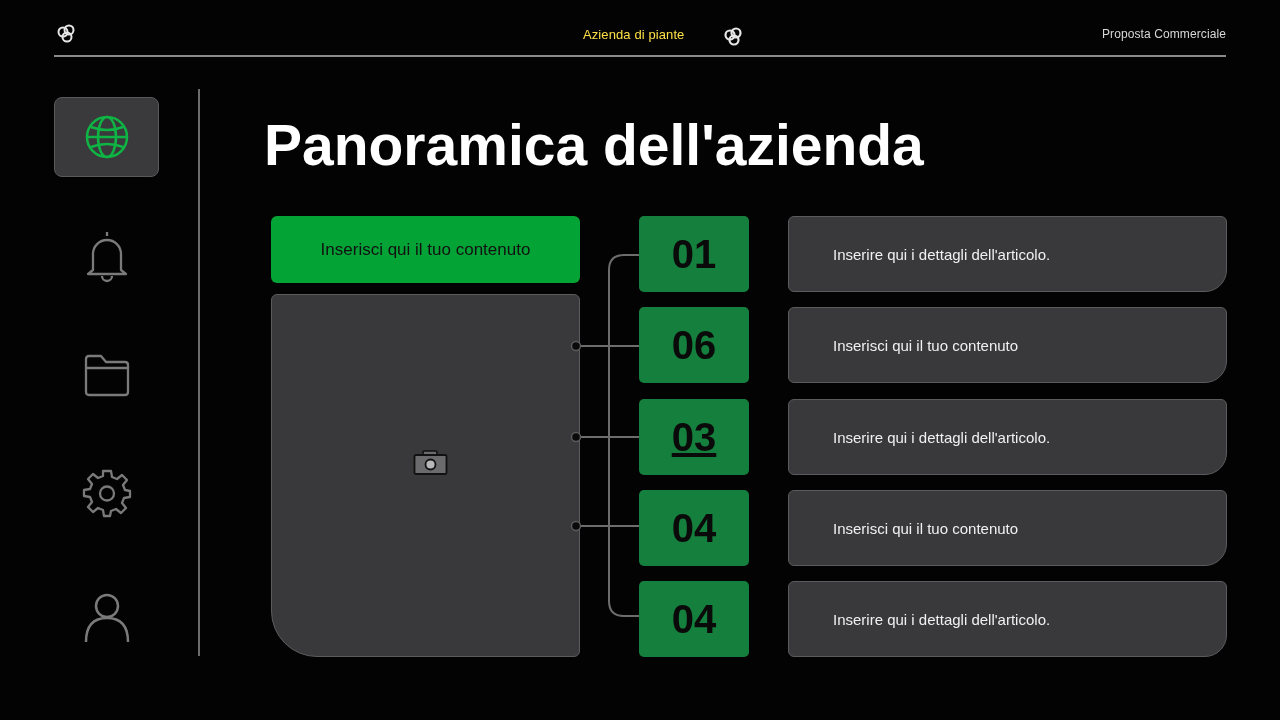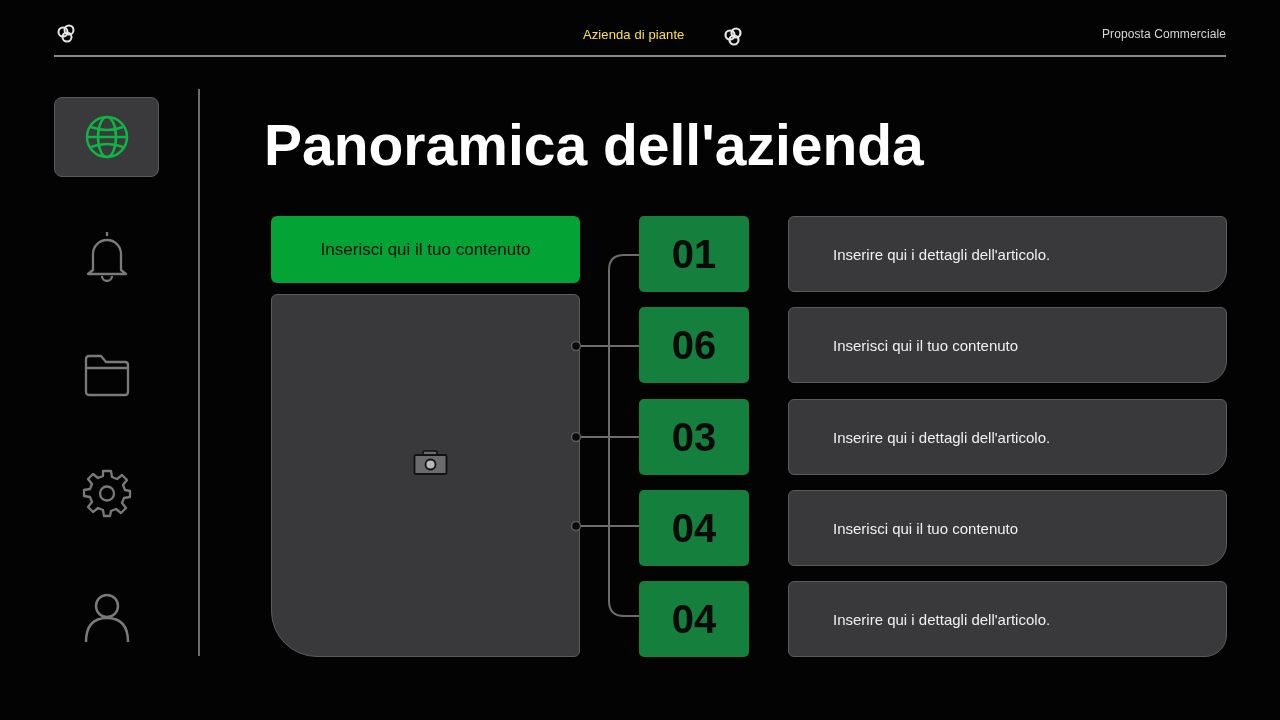--- a/index.html
+++ b/index.html
@@ -118,20 +118,20 @@
     <circle cx="576" cy="526" r="4.5"></circle>
   </g>
 </svg>
 
 <div class="num-box" style="top:216px;">01</div>
 <div class="detail-box" style="top:216px;">Inserire qui i dettagli dell'articolo.</div>
 
 <div class="num-box" style="top:307px;">06</div>
 <div class="detail-box" style="top:307px;">Inserisci qui il tuo contenuto</div>
 
-<div class="num-box" style="top:399px;">03</div>
+<div class="num-box" style="top:399px;text-decoration:underline;">03</div>
 <div class="detail-box" style="top:399px;">Inserire qui i dettagli dell'articolo.</div>
 
 <div class="num-box" style="top:490px;">04</div>
 <div class="detail-box" style="top:490px;">Inserisci qui il tuo contenuto</div>
 
 <div class="num-box" style="top:581px;">04</div>
 <div class="detail-box" style="top:581px;">Inserire qui i dettagli dell'articolo.</div>
 
 </body></html>

